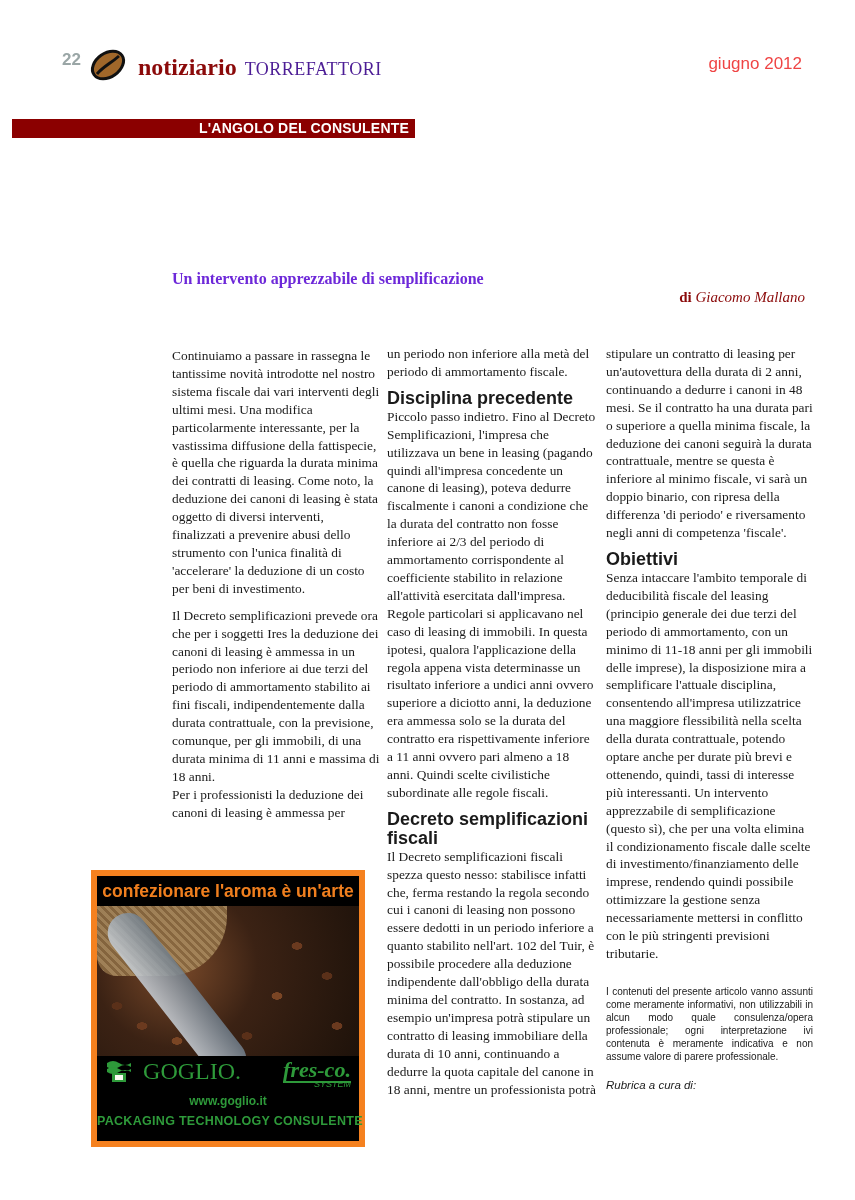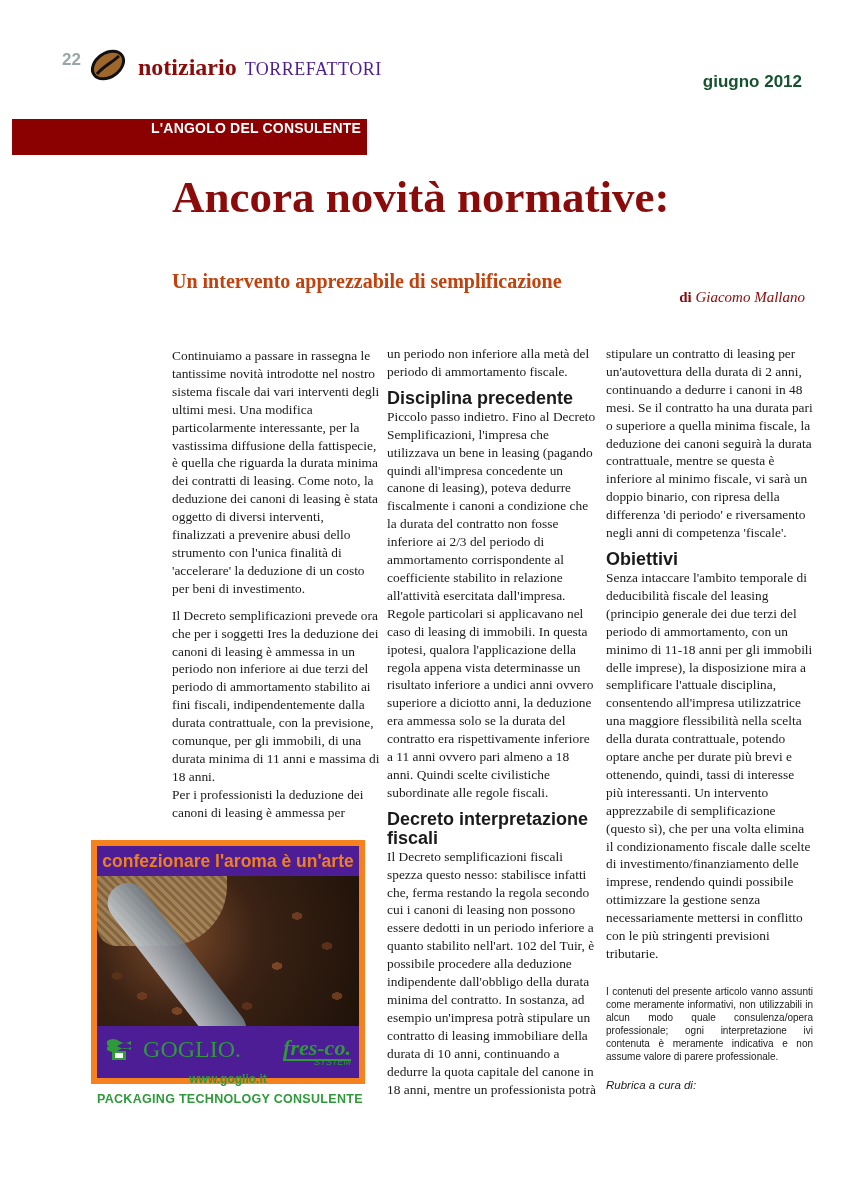--- a/index.html
+++ b/index.html
@@ -4,57 +4,57 @@
 <style>
   html, body { margin:0; padding:0; background:#ffffff; }
   body { width:855px; height:1200px; position:relative; overflow:hidden; font-family:"Liberation Sans", sans-serif; color:#1a1a1a; }
 
   .header { position:absolute; top:48px; left:58px; width:750px; height:40px; }
   .page-num { position:absolute; left:4px; top:2px; font-family:"Liberation Sans", sans-serif; font-weight:bold; font-size:17px; color:#9aa6a6;text-align:right; }
   .bean { position:absolute; left:30px; top:0px; width:40px; height:34px; }
   .brand { position:absolute; left:80px; top:6px; font-family:"Liberation Serif", serif; font-size:24px; white-space:nowrap; }
   .brand .b1 { color:#8b0a0a; font-weight:bold; }
   .brand .b2 { color:#4c1d95; font-size:18px; letter-spacing:0.5px;padding-left:8px; }
-  .issue-date { position:absolute; right:6px; top:24px; font-weight:bold; font-size:17px; color:#14532d; }
+  .issue-date { position:absolute; right:6px; top:6px; font-weight:normal; font-size:17px; color:#ef4444; }
 
-  .section-bar { position:absolute; left:12px; top:119px; width:355px; height:36px; background:#8b0000; }
+  .section-bar { position:absolute; left:12px; top:119px; width:355px; height:19px; background:#8b0000;padding-left:48px; }
   .section-bar span { position:absolute; right:6px; top:1px; color:#fff; font-weight:bold; font-size:14px; letter-spacing:0.2px; }
 
   .title { position:absolute; left:172px; top:176px; width:640px; font-family:"Liberation Serif", serif; color:#8b0a0a; font-weight:bold; font-size:45px; line-height:42px; }
-  .subtitle { position:absolute; left:172px; top:270px; font-family:"Liberation Serif", serif; color:#c2410c; font-weight:bold; font-size:20px; }
+  .subtitle { position:absolute; left:172px; top:270px; font-family:"Liberation Serif", serif; color:#6d28d9; font-weight:bold; font-size:16px; }
   .byline { position:absolute; right:50px; top:289px; font-family:"Liberation Serif", serif; color:#8b0a0a; font-size:15px; }
   .byline b { font-weight:bold; }
   .byline i { font-style:italic;text-align:right; }
 
   .col { position:absolute; font-size:13.4px; line-height:17.9px; color:#1a1a1a; }
   .col p { margin:0;font-family:Liberation Serif, serif; }
   .col1 { left:172px; top:347px; width:208px; }
   .col2 { left:387px; top:345px; width:210px; }
   .col3 { left:606px; top:345px; width:207px; }
   .gap { height:9px; }
   .h2 { font-weight:bold; font-size:18px; line-height:19px; margin-top:8px; color:#1a1a1a; }
 
   .disclaimer { font-size:10px; line-height:13px; text-align:justify; margin-top:22px; }
   .rubrica { font-style:italic; font-size:11.5px; margin-top:14px; }
 
-  .ad { position:absolute; left:91px; top:840px; width:274px; height:244px; border:6px solid #f5811f; background:#4c1d95; box-sizing:border-box; }
+  .ad { position:absolute; left:91px; top:870px; width:274px; height:277px; border:6px solid #f5811f; background:#000000; box-sizing:border-box; }
   .ad-top { height:30px; display:flex; align-items:center; justify-content:center; color:#f07f1e; font-weight:bold; font-size:17.5px; white-space:nowrap; }
   .ad-photo { position:relative; height:150px; background:radial-gradient(circle at 30% 40%, #7a4a2a 0%, #3b2214 40%, #1e120a 100%); overflow:hidden; }
   .sack { position:absolute; left:0; top:0; width:130px; height:70px; background:repeating-linear-gradient(45deg,#a98a5e 0 3px,#8b6b42 3px 6px); border-radius:0 0 60px 20px; opacity:0.9; }
   .scoop { position:absolute; left:60px; top:-10px; width:40px; height:200px; background:linear-gradient(90deg,#c8d0d8,#6f7d8a); transform:rotate(-38deg); border-radius:20px; opacity:0.85; }
   .beans { position:absolute; inset:0; background:
     radial-gradient(ellipse 9px 6px at 20px 100px,#5a3019 60%,transparent 62%),
     radial-gradient(ellipse 9px 6px at 45px 120px,#6b3a1f 60%,transparent 62%),
     radial-gradient(ellipse 9px 6px at 200px 40px,#6b3a1f 60%,transparent 62%),
     radial-gradient(ellipse 9px 6px at 230px 70px,#5a3019 60%,transparent 62%),
     radial-gradient(ellipse 9px 6px at 180px 90px,#7a4524 60%,transparent 62%),
     radial-gradient(ellipse 9px 6px at 240px 120px,#6b3a1f 60%,transparent 62%),
     radial-gradient(ellipse 9px 6px at 80px 135px,#7a4524 60%,transparent 62%),
     radial-gradient(ellipse 9px 6px at 150px 130px,#5a3019 60%,transparent 62%); }
-  .ad-bottom { padding-top:8px; text-align:center; }
+  .ad-bottom { text-align:center; }
   .logos { display:flex; align-items:center; justify-content:center; gap:10px; height:30px; }
   .goglio-mark { width:28px; height:24px; position:relative; }
   .goglio { font-family:"Liberation Serif", serif; color:#2e9a3a; font-size:24px; }
   .fresco { font-family:"Liberation Serif", serif; color:#2e9a3a; font-style:italic; font-weight:bold; font-size:22px; border-bottom:2px solid #2e9a3a; line-height:22px; position:relative;margin-left:32px; }
   .fresco small { position:absolute; right:0; bottom:-14px; font-family:"Liberation Sans", sans-serif; font-size:9px; font-weight:normal; }
   .url { color:#2e9a3a; font-weight:bold; font-size:12px; margin-top:8px; }
   .tagline { color:#2e9a3a; font-weight:bold; font-size:12.5px; margin-top:6px; letter-spacing:0.3px; white-space:nowrap; }
 </style>
 </head>
 <body>
@@ -69,40 +69,39 @@
     <span class="b1">notiziario</span><span class="b2">TORREFATTORI</span>
   </span>
   <span class="issue-date">giugno 2012</span>
 </div>
 
 <div class="section-bar">
   <span>L'ANGOLO DEL CONSULENTE</span>
 </div>
 
 <div class="title">
-  <div>Ancora novità normative:</div>
 </div>
 <div class="subtitle">Un intervento apprezzabile di semplificazione</div>
 <div class="byline">
   <b>di</b>
   <i>Giacomo Mallano</i>
 </div>
 
 <div class="col col1">
   <p>Continuiamo a passare in rassegna le tantissime novità introdotte nel nostro sistema fiscale dai vari interventi degli ultimi mesi. Una modifica particolarmente interessante, per la vastissima diffusione della fattispecie, è quella che riguarda la durata minima dei contratti di leasing. Come noto, la deduzione dei canoni di leasing è stata oggetto di diversi interventi, finalizzati a prevenire abusi dello strumento con l'unica finalità di 'accelerare' la deduzione di un costo per beni di investimento.</p>
   <div class="gap"></div>
   <p>Il Decreto semplificazioni prevede ora che per i soggetti Ires la deduzione dei canoni di leasing è ammessa in un periodo non inferiore ai due terzi del periodo di ammortamento stabilito ai fini fiscali, indipendentemente dalla durata contrattuale, con la previsione, comunque, per gli immobili, di una durata minima di 11 anni e massima di 18 anni.</p>
   <p>Per i professionisti la deduzione dei canoni di leasing è ammessa per</p>
 </div>
 
 <div class="col col2">
   <p>un periodo non inferiore alla metà del periodo di ammortamento fiscale.</p>
   <div class="h2">Disciplina precedente</div>
   <p>Piccolo passo indietro. Fino al Decreto Semplificazioni, l'impresa che utilizzava un bene in leasing (pagando quindi all'impresa concedente un canone di leasing), poteva dedurre fiscalmente i canoni a condizione che la durata del contratto non fosse inferiore ai 2/3 del periodo di ammortamento corrispondente al coefficiente stabilito in relazione all'attività esercitata dall'impresa. Regole particolari si applicavano nel caso di leasing di immobili. In questa ipotesi, qualora l'applicazione della regola appena vista determinasse un risultato inferiore a undici anni ovvero superiore a diciotto anni, la deduzione era ammessa solo se la durata del contratto era rispettivamente inferiore a 11 anni ovvero pari almeno a 18 anni. Quindi scelte civilistiche subordinate alle regole fiscali.</p>
-  <div class="h2">Decreto interpretazione fiscali</div>
+  <div class="h2">Decreto semplificazioni fiscali</div>
   <p>Il Decreto semplificazioni fiscali spezza questo nesso: stabilisce infatti che, ferma restando la regola secondo cui i canoni di leasing non possono essere dedotti in un periodo inferiore a quanto stabilito nell'art. 102 del Tuir, è possibile procedere alla deduzione indipendente dall'obbligo della durata minima del contratto. In sostanza, ad esempio un'impresa potrà stipulare un contratto di leasing immobiliare della durata di 10 anni, continuando a dedurre la quota capitale del canone in 18 anni, mentre un professionista potrà</p>
 </div>
 
 <div class="col col3">
   <p>stipulare un contratto di leasing per un'autovettura della durata di 2 anni, continuando a dedurre i canoni in 48 mesi. Se il contratto ha una durata pari o superiore a quella minima fiscale, la deduzione dei canoni seguirà la durata contrattuale, mentre se questa è inferiore al minimo fiscale, vi sarà un doppio binario, con ripresa della differenza 'di periodo' e riversamento negli anni di competenza 'fiscale'.</p>
   <div class="h2">Obiettivi</div>
   <p>Senza intaccare l'ambito temporale di deducibilità fiscale del leasing (principio generale dei due terzi del periodo di ammortamento, con un minimo di 11-18 anni per gli immobili delle imprese), la disposizione mira a semplificare l'attuale disciplina, consentendo all'impresa utilizzatrice una maggiore flessibilità nella scelta della durata contrattuale, potendo optare anche per durate più brevi e ottenendo, quindi, tassi di interesse più interessanti. Un intervento apprezzabile di semplificazione (questo sì), che per una volta elimina il condizionamento fiscale dalle scelte di investimento/finanziamento delle imprese, rendendo quindi possibile ottimizzare la gestione senza necessariamente mettersi in conflitto con le più stringenti previsioni tributarie.</p>
   <div class="disclaimer">I contenuti del presente articolo vanno assunti come meramente informativi, non utilizzabili in alcun modo quale consulenza/opera professionale; ogni interpretazione ivi contenuta è meramente indicativa e non assume valore di parere professionale.</div>
   <div class="rubrica">Rubrica a cura di:</div>
 

